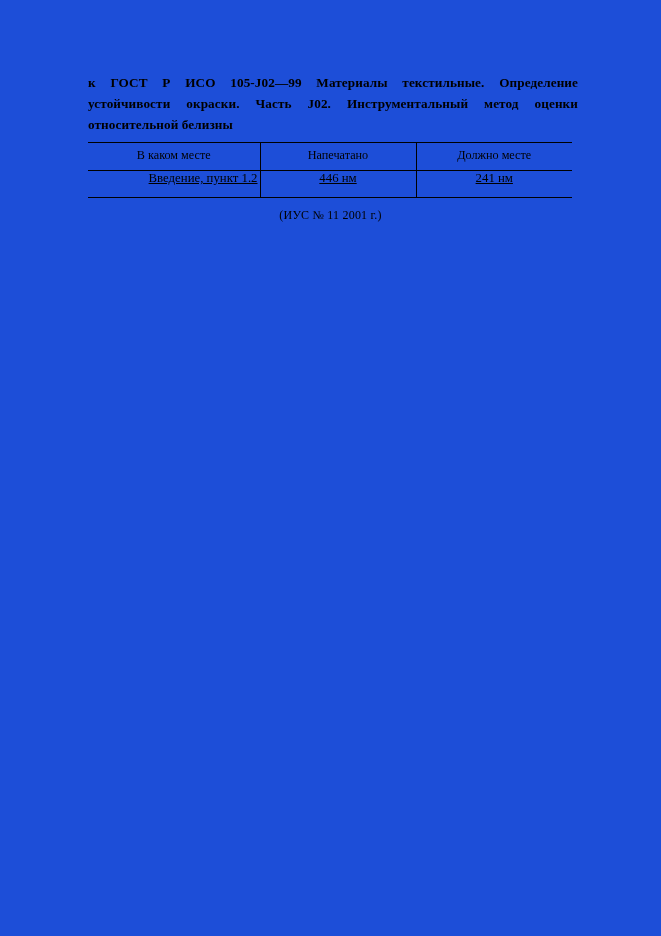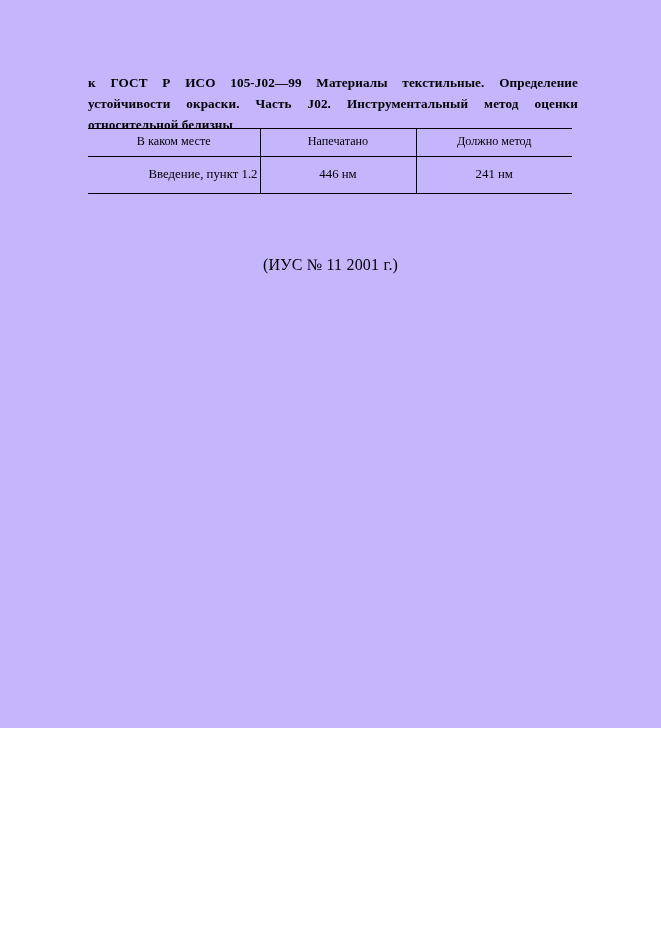--- a/index.html
+++ b/index.html
@@ -13,39 +13,39 @@
     position: relative;
     font-family: "Liberation Serif", serif;
     color: #000000;
     overflow: hidden;
   }
   .page {
     position: absolute;
     left: 0;
     top: 0;
     width: 661px;
-    height: 728px;
-    background: #c4b5fd;
+    height: 936px;
+    background: #1d4ed8;
   }
   .heading {
     position: absolute;
     left: 88px;
     top: 72px;
     width: 490px;
     font-family: "Liberation Serif", serif;
     font-weight: bold;
     font-size: 13.2px;
     line-height: 21px;
     text-align: justify;
     letter-spacing: 0.1px;
   }
   .errata-table {
     position: absolute;
     left: 88px;
-    top: 128px;
+    top: 142px;
     width: 484px;
     border-collapse: collapse;
     font-size: 12.5px;
   }
   .errata-table col.c1 { width: 172px; }
   .errata-table col.c2 { width: 156px; }
   .errata-table col.c3 { width: 156px; }
 
   .errata-table thead th {
     font-weight: normal;
@@ -55,62 +55,62 @@
     vertical-align: middle;
     border-top: 1.6px solid #000;
     border-bottom: 1.2px solid #000;
   }
   .errata-table thead th.sep {
     border-left: 1.1px solid #000;
     margin-top: 40px;
   }
   .errata-table tbody td {
     font-size: 12.8px;
-    padding: 10px 4px 11px 4px;
+    padding: 0 4px 11px 4px;
     text-align: center;
     vertical-align: middle;
     border-bottom: 1.6px solid #000;
+    text-decoration: underline;
   }
   .errata-table tbody td.sep {
     border-left: 1.1px solid #000;
     margin-top: 48px;
   }
   .errata-table tbody td.first {
     text-align: right;
     padding-right: 2px;
   }
   .note {
     position: absolute;
     left: 0;
     top: 208px;
     width: 661px;
     text-align: center;
-    font-size: 16px;
-    margin-top: 48px;
+    font-size: 12px;
   }
   .note .inner { display: inline-block; letter-spacing: 0.2px; }
 </style>
 </head>
 <body>
 
 <div class="page">
 
   <div class="heading">к ГОСТ Р ИСО  105-J02—99 Материалы текстильные. Определение устойчивости окраски. Часть J02. Инструментальный метод оценки относительной белизны</div>
 
   <table class="errata-table">
     <colgroup>
       <col class="c1">
       <col class="c2">
       <col class="c3">
     </colgroup>
     <thead>
       <tr>
         <th>В каком месте</th>
         <th class="sep">Напечатано</th>
-        <th class="sep">Должно метод</th>
+        <th class="sep">Должно месте</th>
       </tr>
     </thead>
     <tbody>
       <tr>
         <td class="first">Введение, пункт 1.2</td>
         <td class="sep">446 нм</td>
         <td class="sep">241 нм</td>
       </tr>
     </tbody>
   </table>

